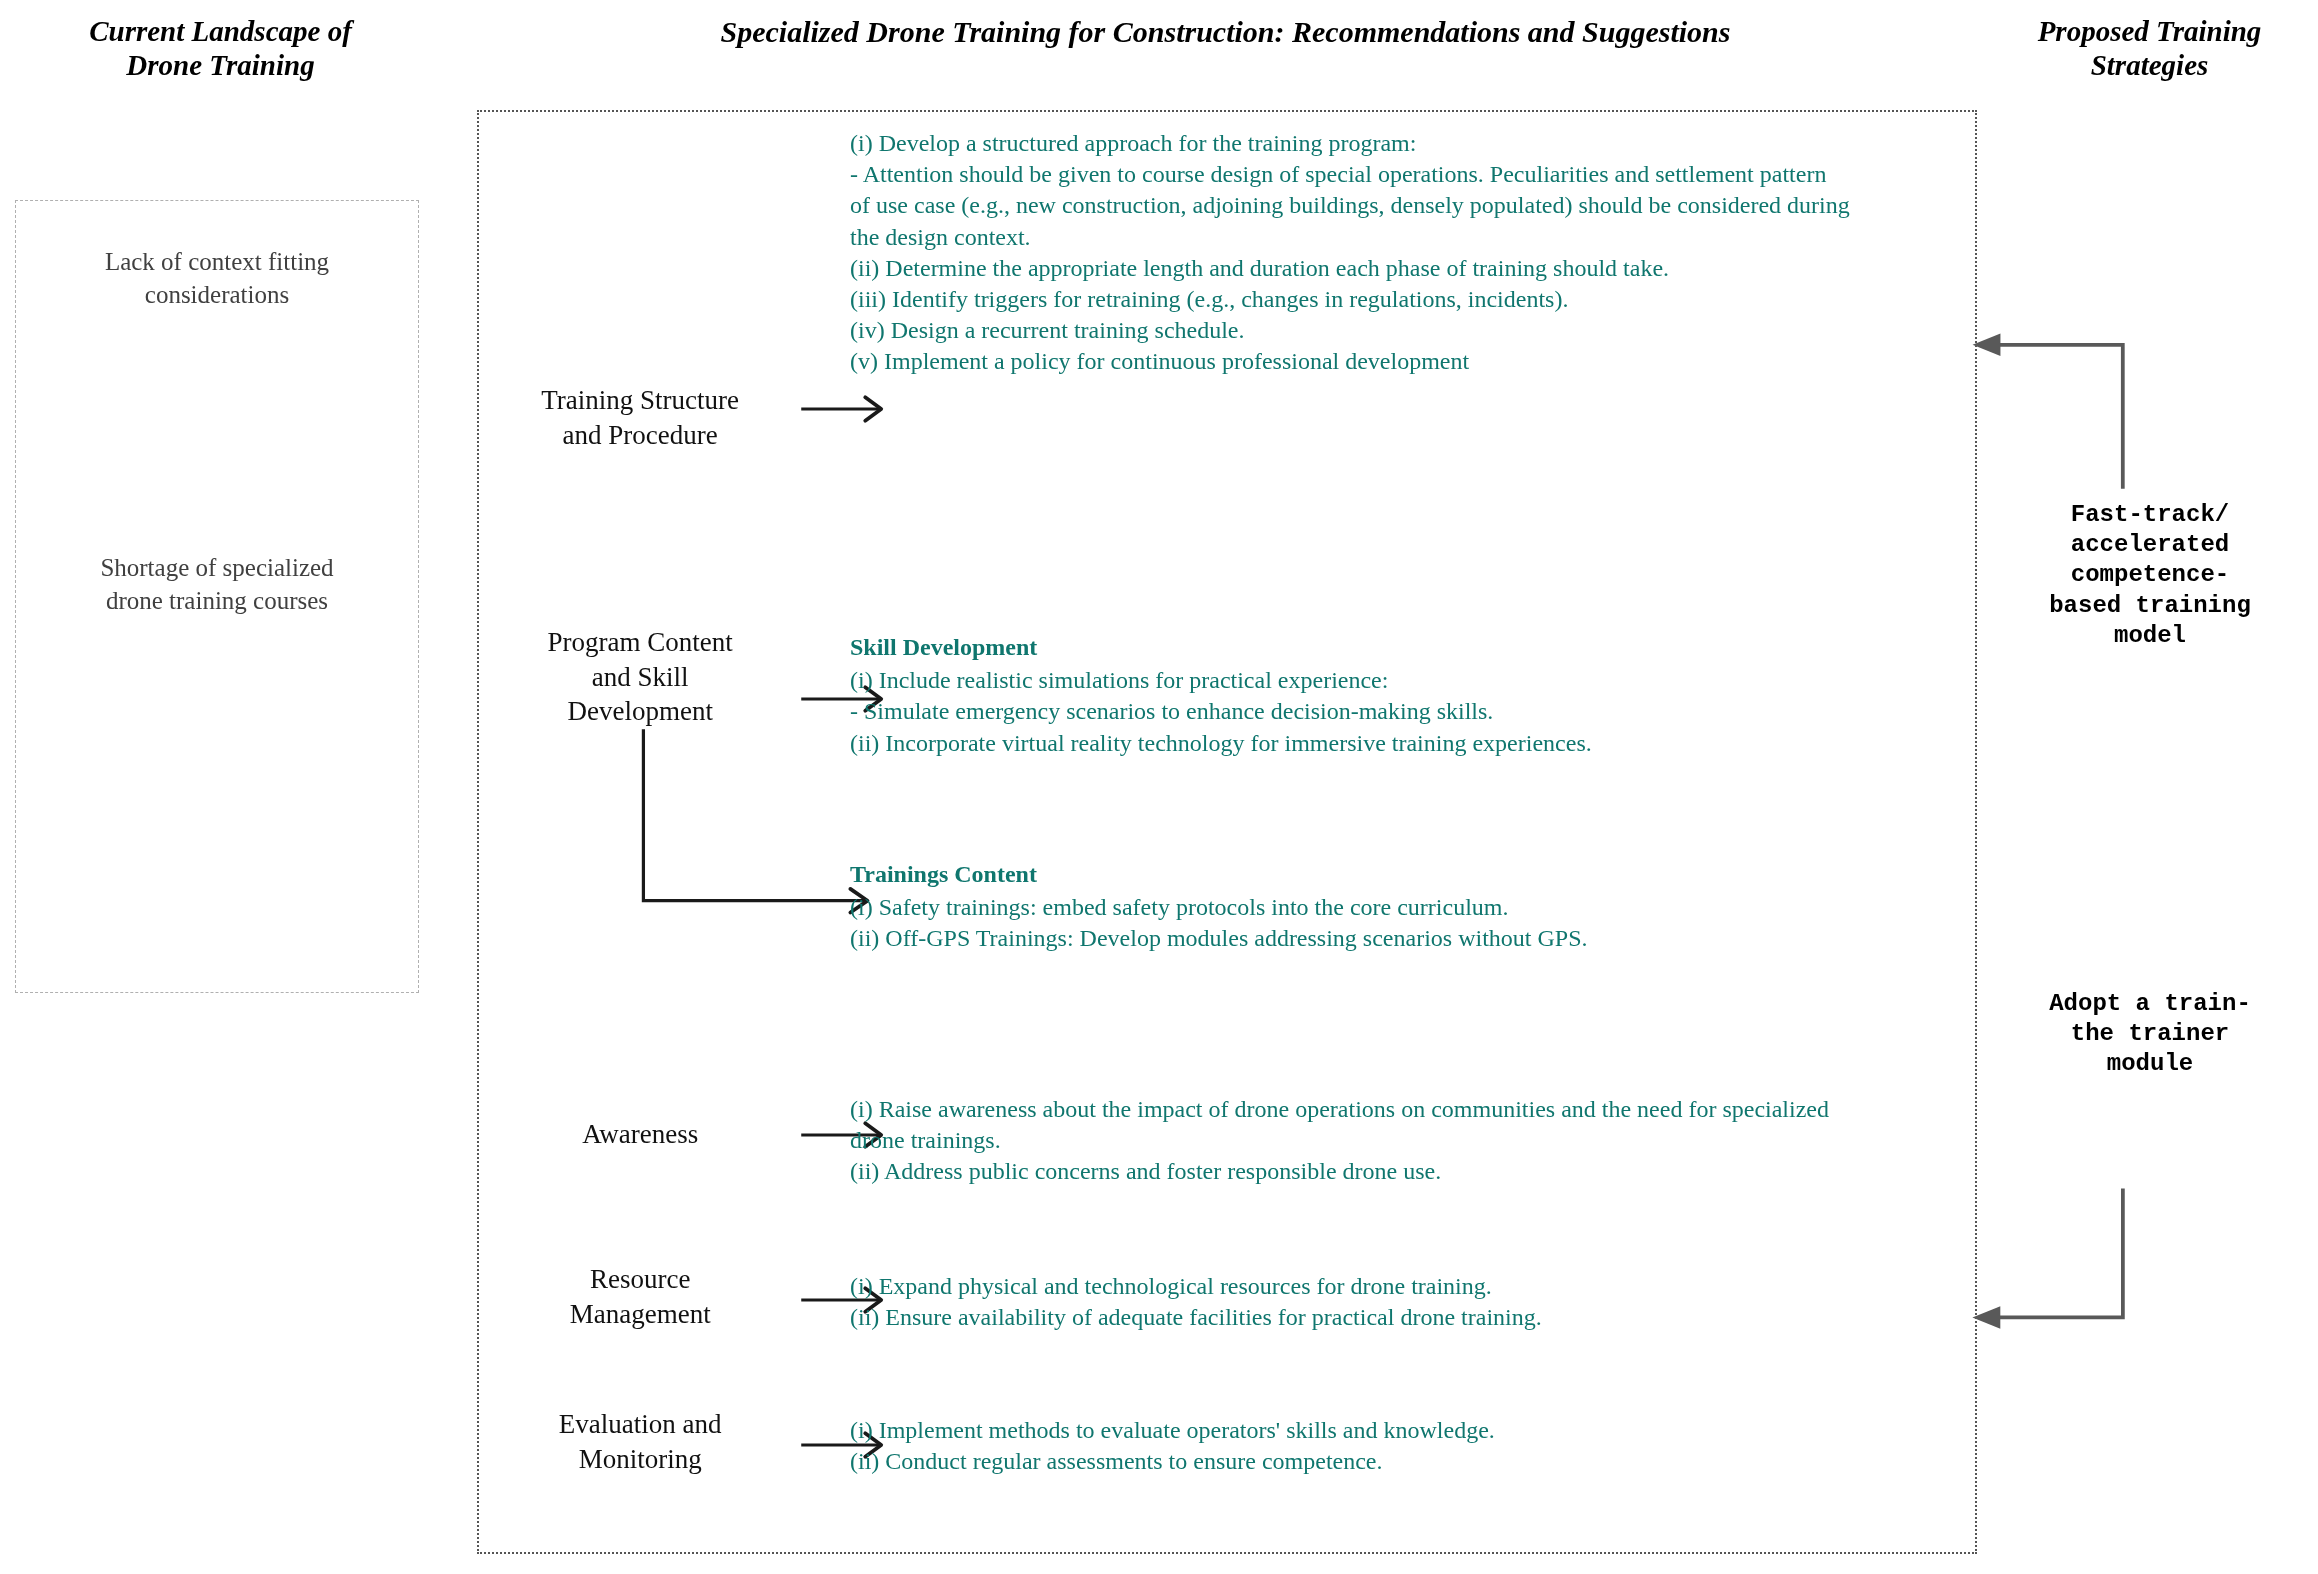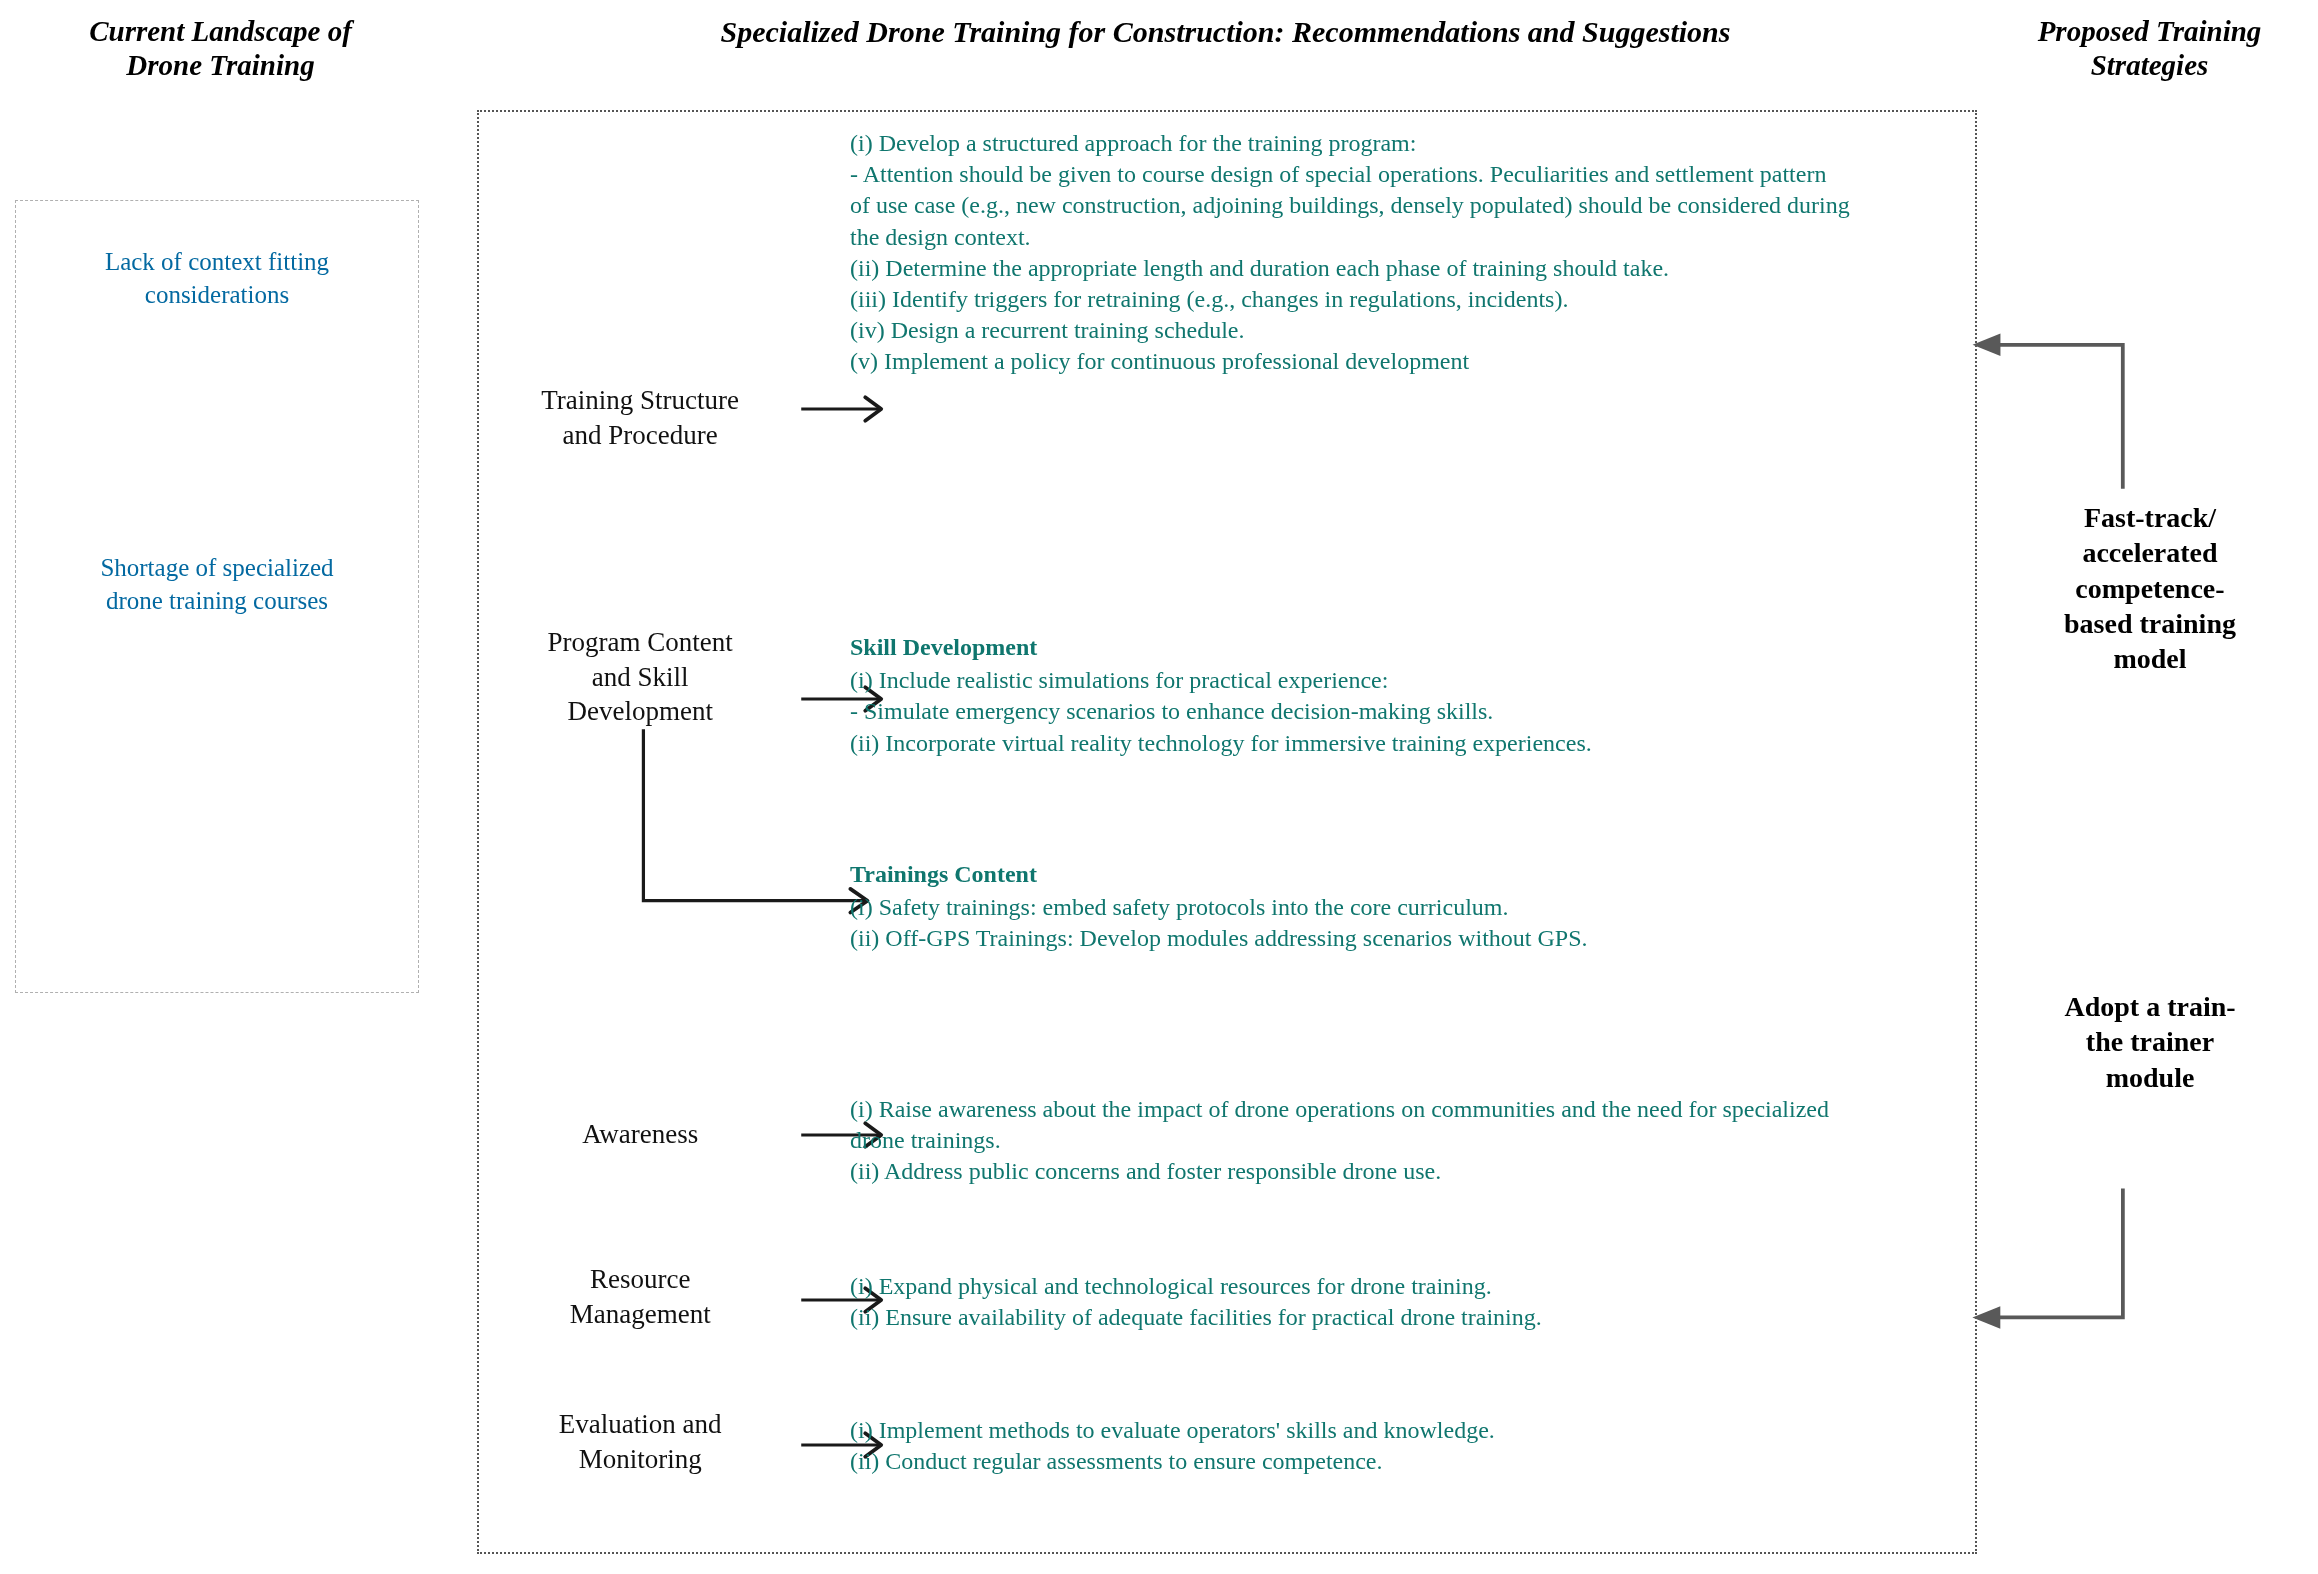--- a/index.html
+++ b/index.html
@@ -40,21 +40,21 @@
     box-sizing: border-box;
     border: 1.6px dashed #b0b0b0;
   }
   .landscape-item {
     position: absolute;
     left: 0;
     width: 100%;
     text-align: center;
     font-size: 25px;
     line-height: 1.32;
-    color: #0369a1;
+    color: #404040;
   }
   #landscape-item-0 { top: 44px; }
   #landscape-item-1 { top: 198px; }
   #landscape-item-2 { top: 350px; }
   #landscape-item-3 { top: 500px; }
   #landscape-item-4 { top: 678px; }
 
   
   #recommendations-panel {
     position: absolute;
@@ -108,23 +108,24 @@
   .elbow-connector {
     position: absolute;
   }
   .elbow-connector svg { display: block; }
 
   
   .strategy {
     position: absolute;
     text-align: center;
     font-weight: bold;
-    font-size: 28px;
+    font-size: 24px;
     line-height: 1.26;
     color: #000;
+    font-family: Liberation Mono, monospace;
   }
   #strategy-0 { left: 2005px; top: 500px;  width: 290px; }
   #strategy-1 { left: 2005px; top: 989px; width: 290px; }
 
   .feed-arrow {
     position: absolute;
   }
   .feed-arrow svg { display: block; }
 </style>
 </head>

